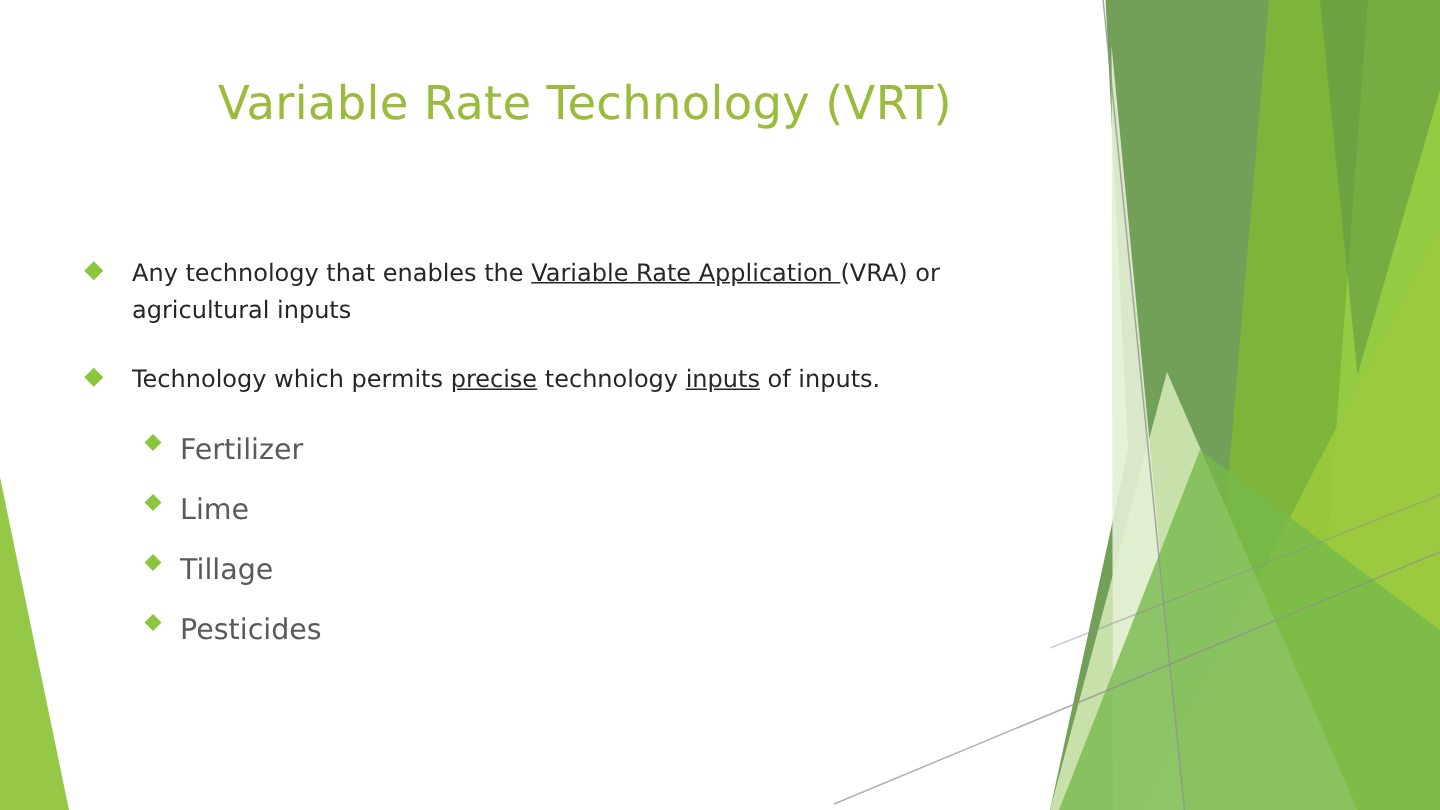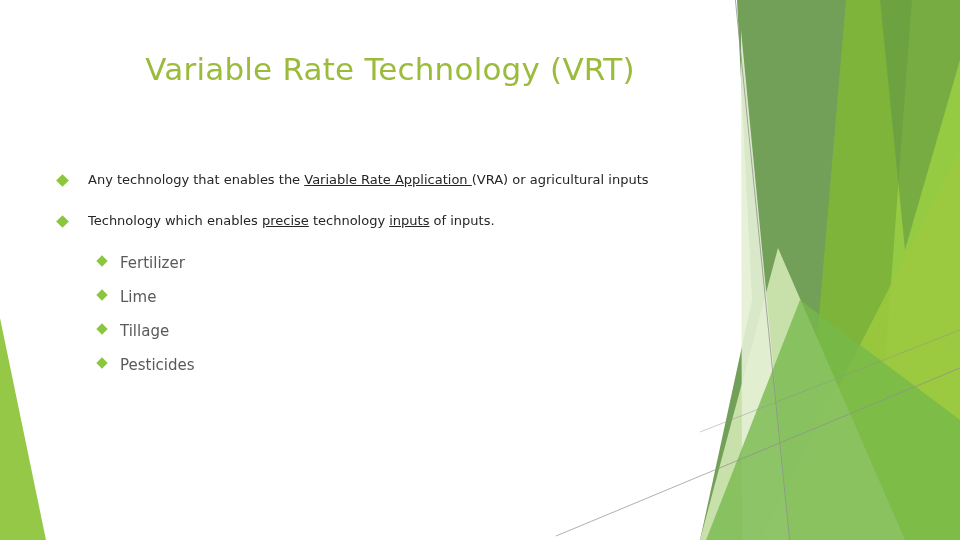--- a/index.html
+++ b/index.html
@@ -51,21 +51,21 @@
     position: absolute;
     left: 44px;
     top: 170px;
     width: 640px;
   }
 
   .lvl1 {
     position: relative;
     padding-left: 44px;
     margin-bottom: 21px;
-    font-size: 13px;
+    font-size: 16px;
     line-height: 1.55;
     color: #262626;
   }
   .lvl1 .bullet {
     position: absolute;
     left: 14px;
     top: 6px;
     width: 9px;
     height: 9px;
     background: #8cc63e;
@@ -74,21 +74,21 @@
 
   .sublist {
     margin: 0;
     padding: 0;
     list-style: none;
   }
   .lvl2 {
     position: relative;
     padding-left: 76px;
     margin-bottom: 11.5px;
-    font-size: 15px;
+    font-size: 19px;
     line-height: 1.5;
     color: #5a5a5a;
   }
   .lvl2 .bullet {
     position: absolute;
     left: 54px;
     top: 5px;
     width: 8px;
     height: 8px;
     background: #8cc63e;
@@ -135,21 +135,21 @@
     <div class="lvl1">
       <span class="bullet"></span>
       <span>
         <span>Any technology that enables the </span><span class="u">Variable Rate Application </span><span>(VRA) or agricultural inputs</span>
       </span>
     </div>
 
     <div class="lvl1">
       <span class="bullet"></span>
       <span>
-        <span>Technology which enables </span><span class="u">precise</span><span> technology </span><span class="u">inputs</span><span> of inputs.</span>
+        <span>Technology which permits </span><span class="u">precise</span><span> technology </span><span class="u">inputs</span><span> of inputs.</span>
       </span>
     </div>
 
     <ul class="sublist">
       <li class="lvl2">
         <span class="bullet"></span>
         <span>Fertilizer</span>
       </li>
       <li class="lvl2">
         <span class="bullet"></span>

